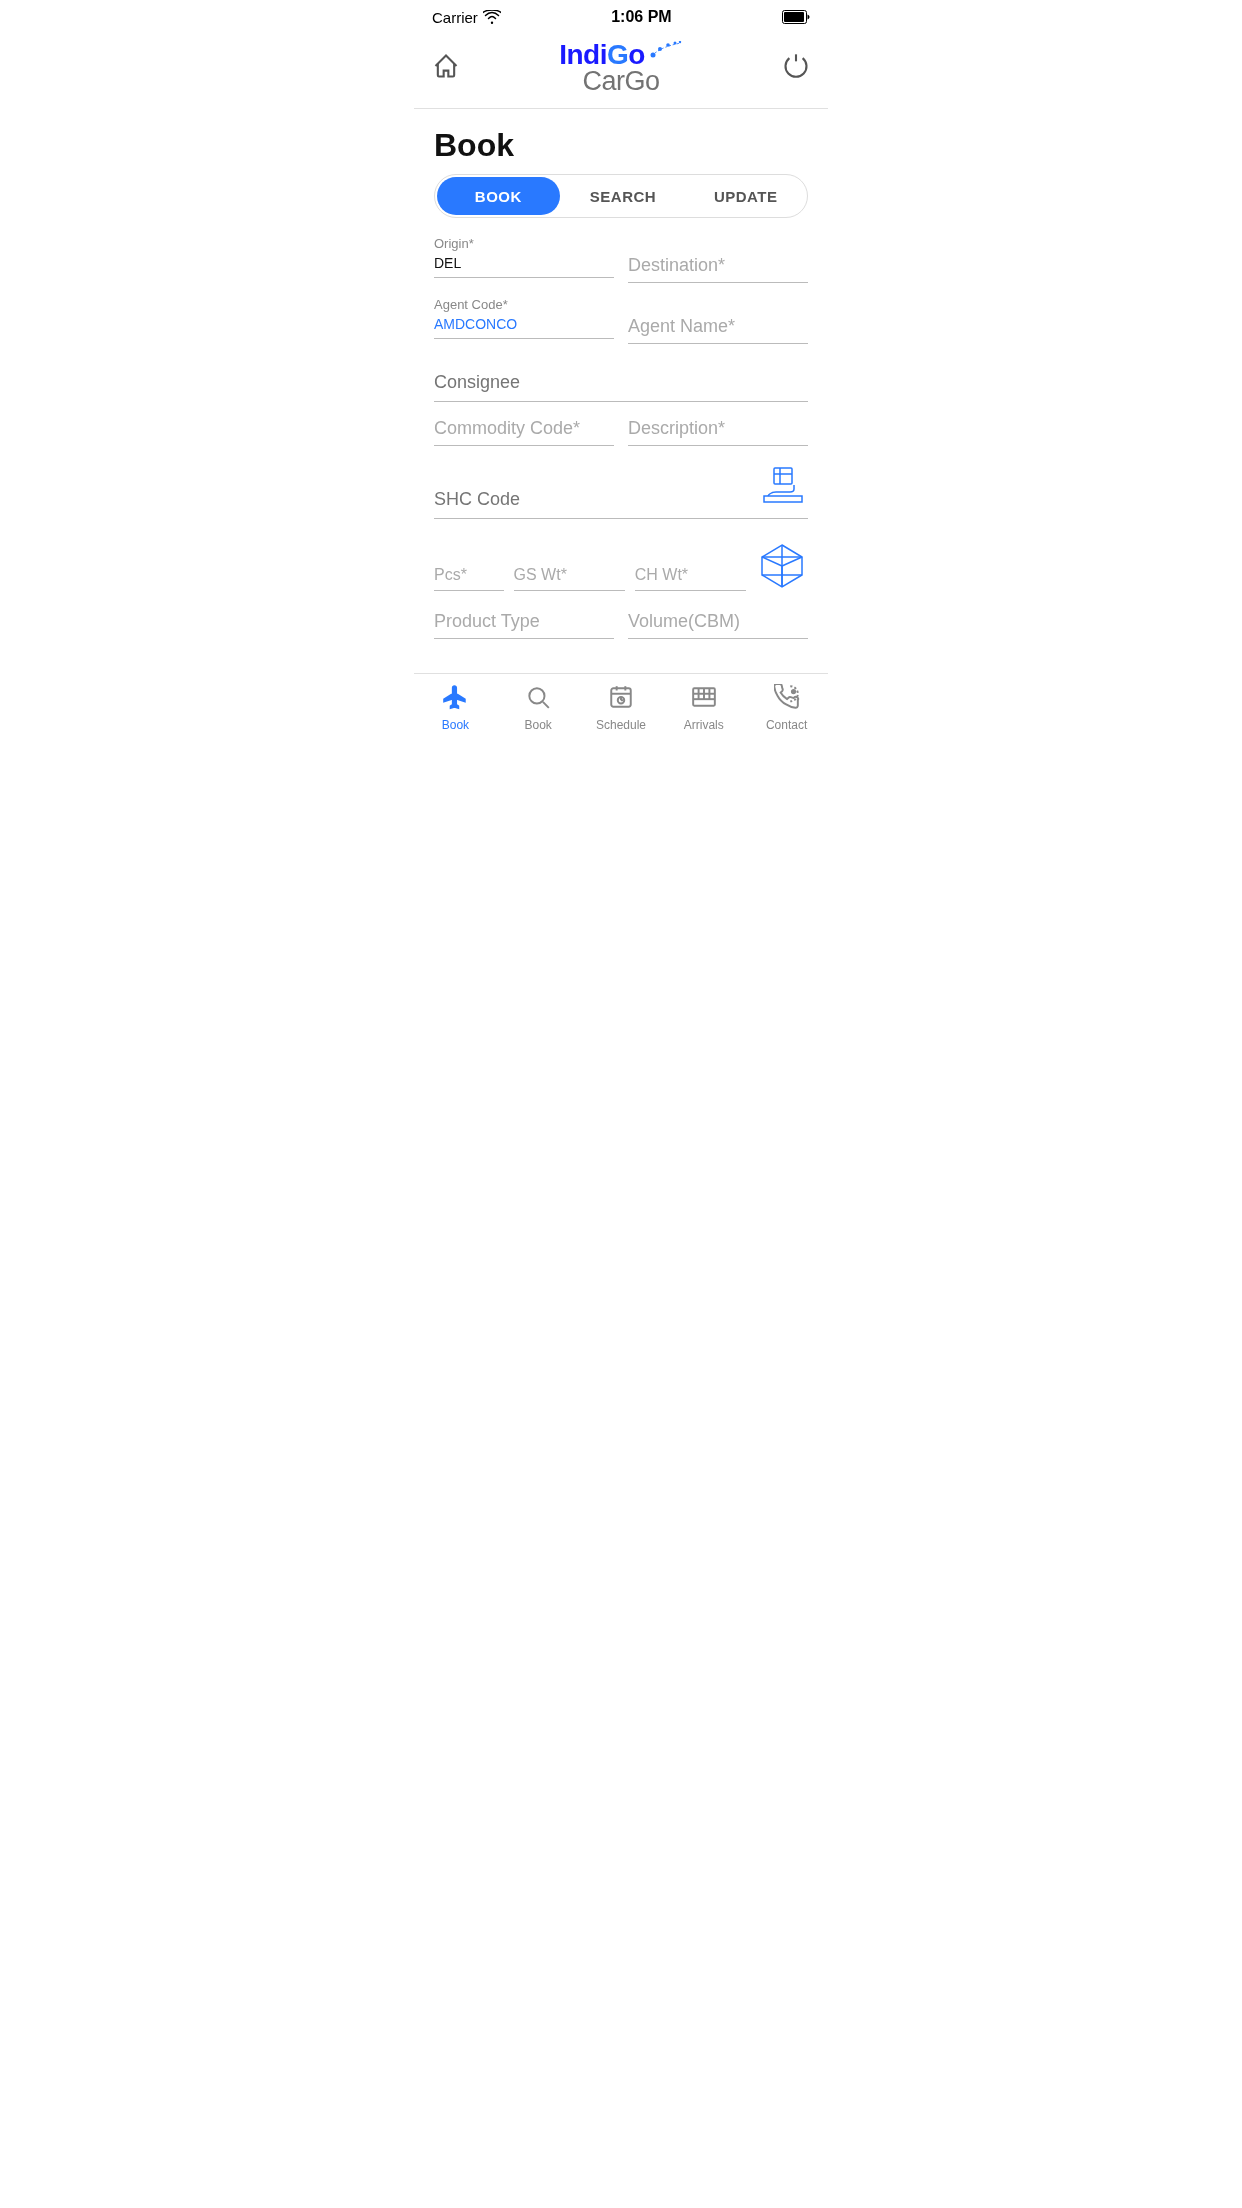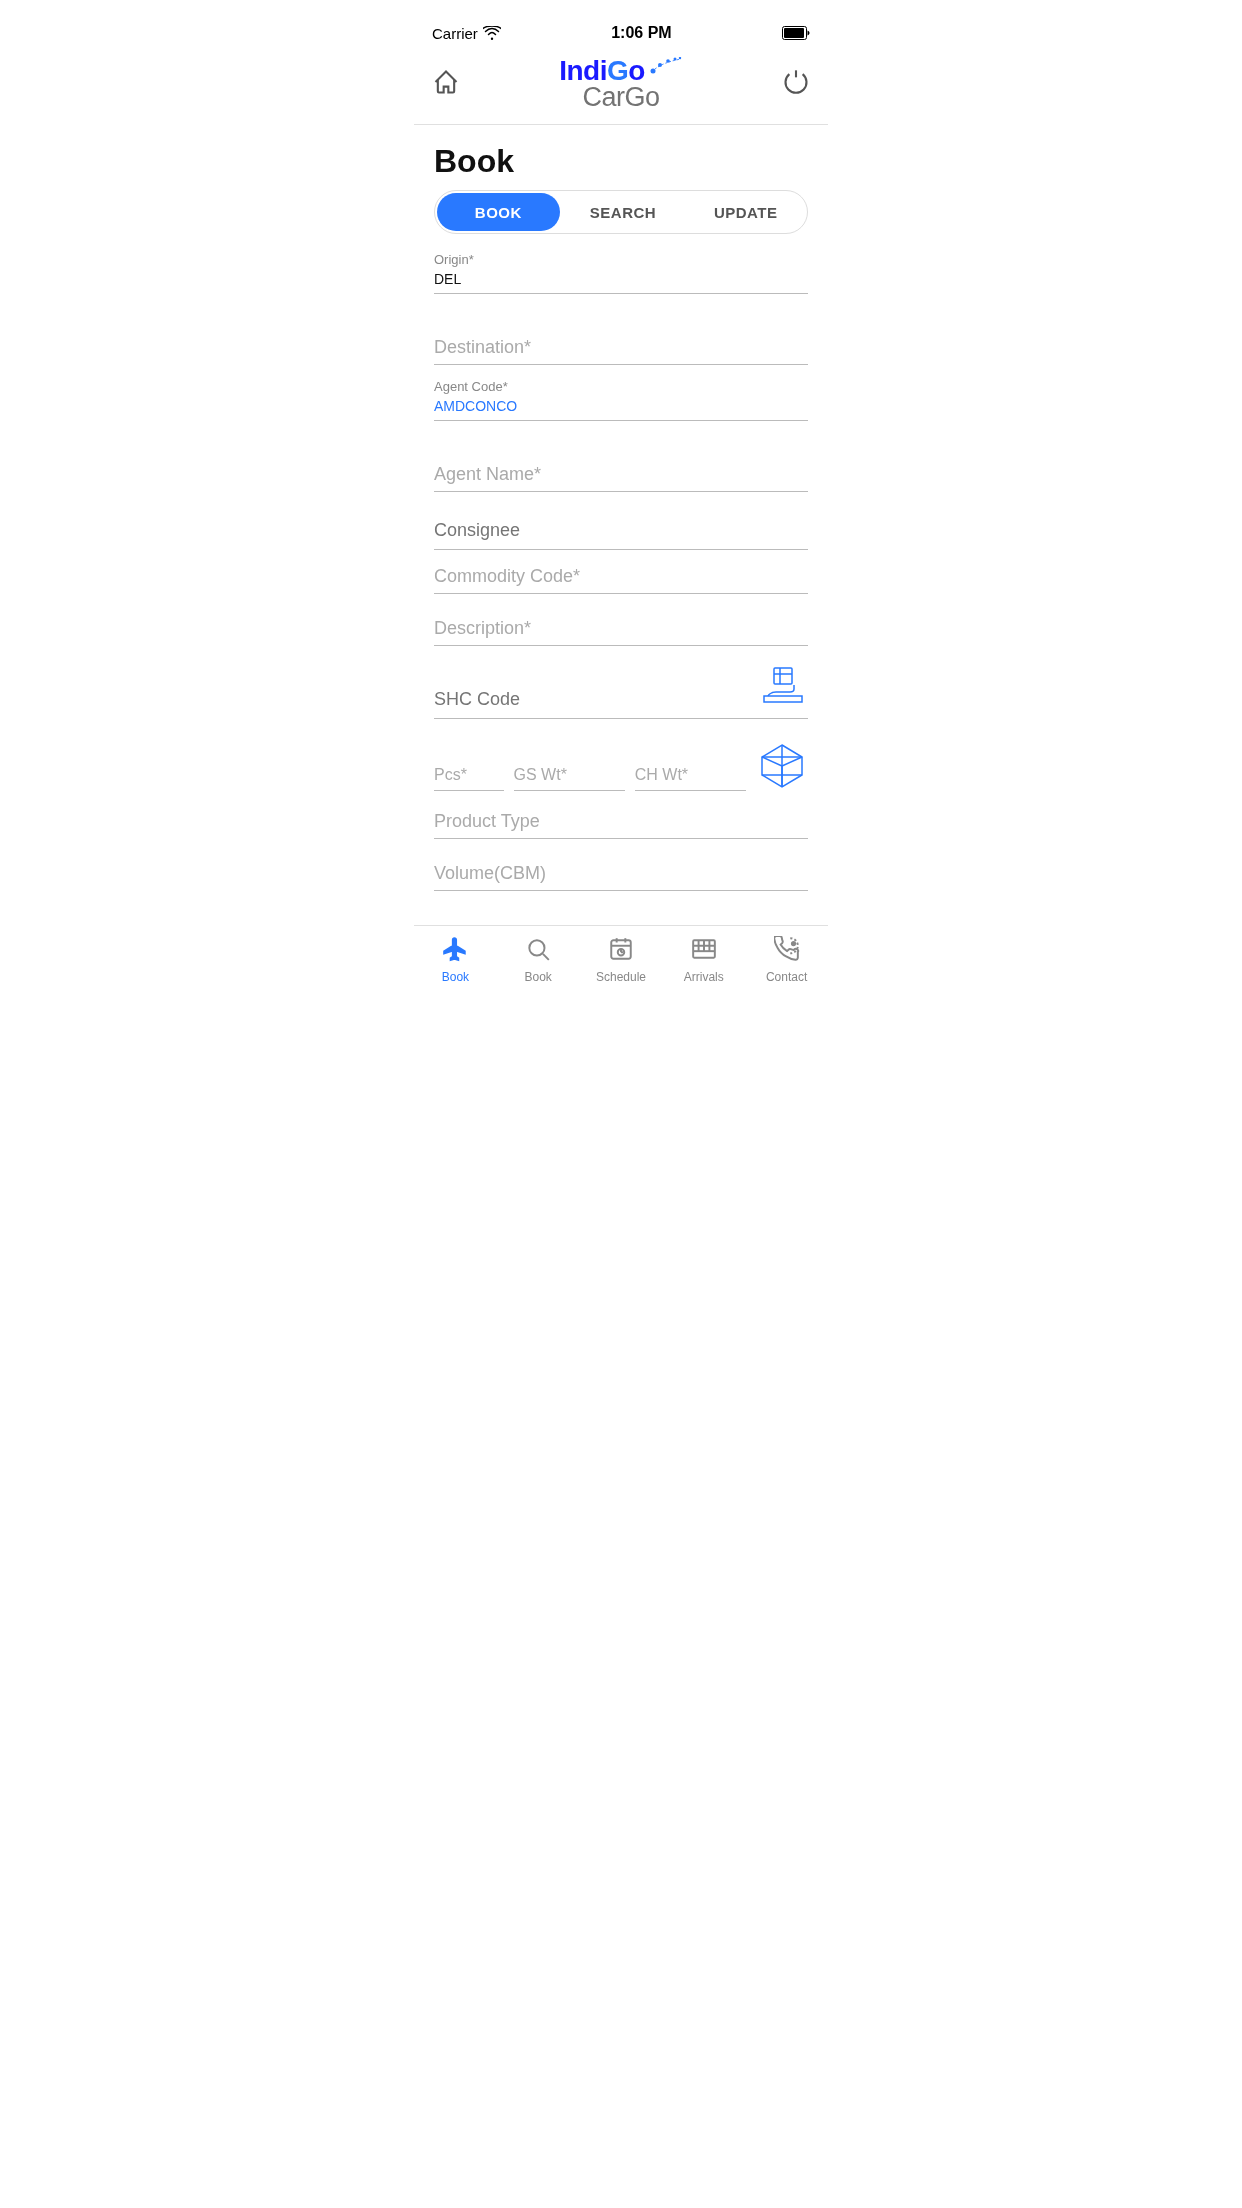--- a/index.html
+++ b/index.html
@@ -14,21 +14,21 @@
       display: flex;
       flex-direction: column;
       overflow-x: hidden;
     }
 
     
     .status-bar {
       display: flex;
       justify-content: space-between;
       align-items: center;
-      padding: 24px 18px 6px;
+      padding: 8px 18px 6px;
       font-size: 15px;
       font-weight: 500;
     }
     .status-left { display: flex; align-items: center; gap: 5px; }
     .status-time { font-size: 16px; font-weight: 600; text-align: center; flex: 1; }
     .status-right { display: flex; align-items: center; gap: 4px; }
 
     
     .header {
       display: flex;
@@ -90,21 +90,20 @@
     .form-section {
       flex: 1;
       padding: 0 20px;
       overflow-y: auto;
     }
 
     .form-row {
       display: flex;
       gap: 14px;
       margin-bottom: 4px;
-      flex-direction: column;
     }
 
     .form-field {
       flex: 1;
       display: flex;
       flex-direction: column;
       position: relative;
       padding-bottom: 10px;
     }
 

